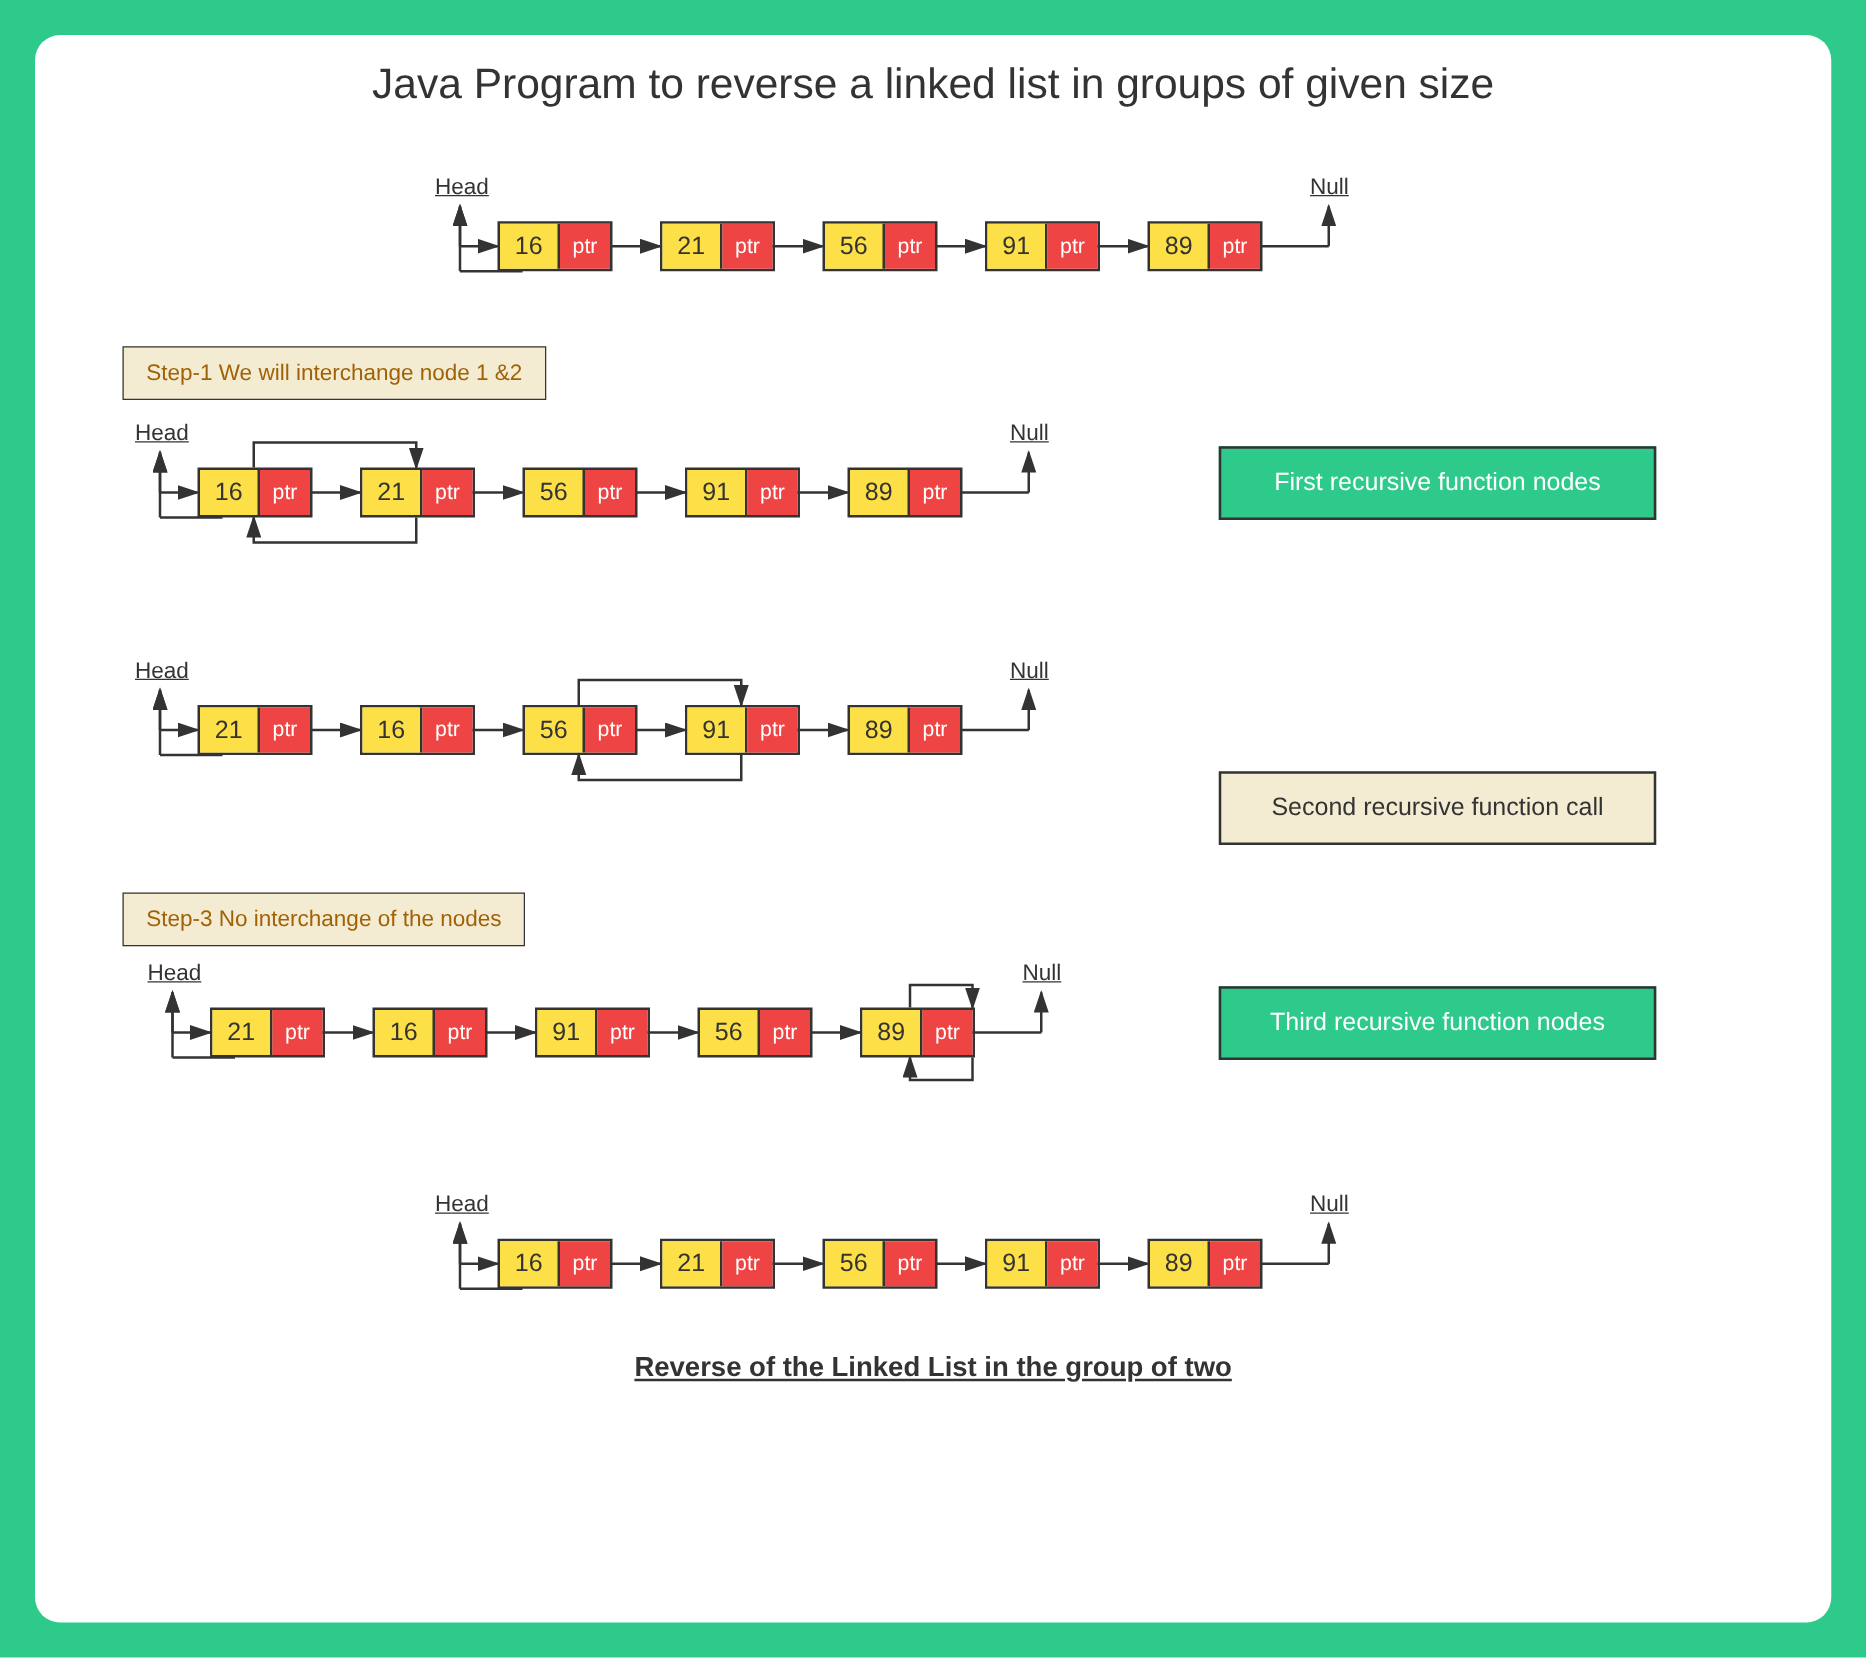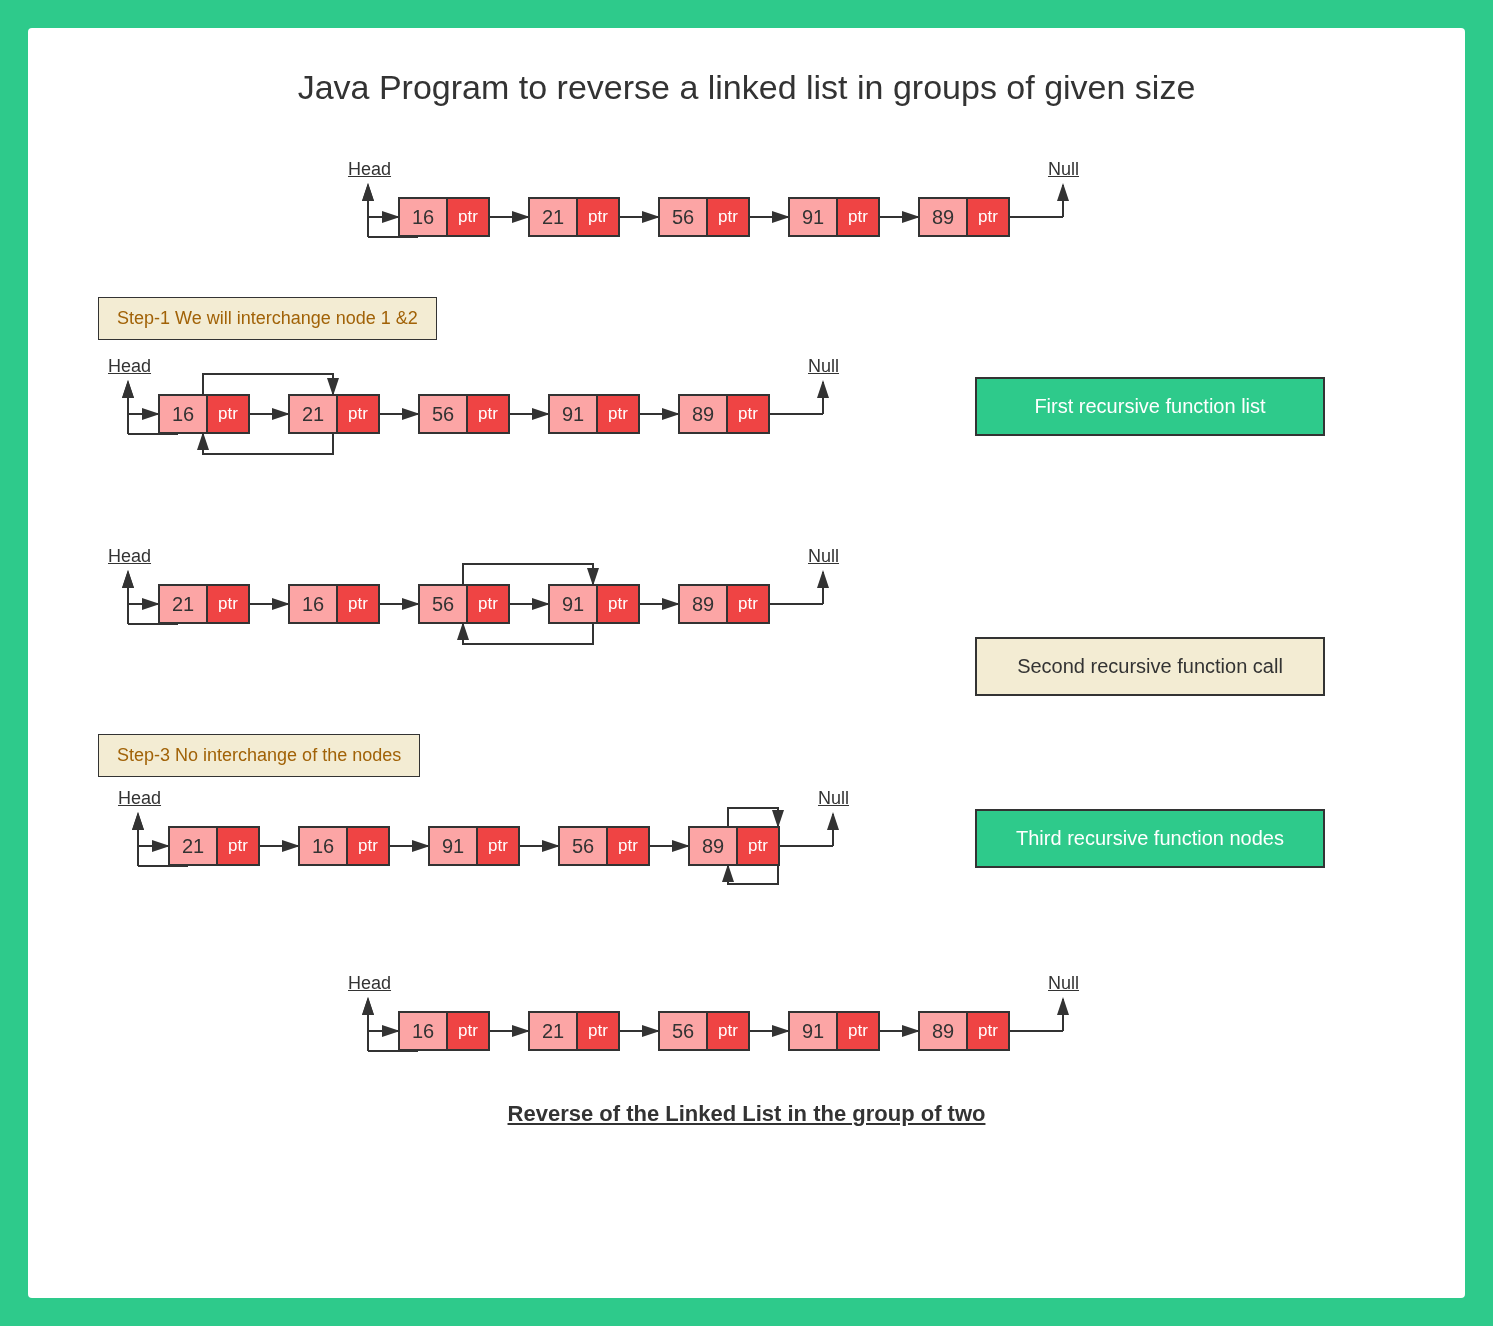--- a/index.html
+++ b/index.html
@@ -5,24 +5,24 @@
   * { box-sizing: border-box; margin: 0; padding: 0; }
   body {
     background: #2eca8b;
     font-family: 'Segoe UI', Arial, sans-serif;
     padding: 28px;
     width: 1493px;
     height: 1326px;
   }
   .page {
     background: #ffffff;
-    border-radius: 4px;
+    border-radius: 20px;
     width: 100%;
     height: 100%;
-    padding: 40px 60px;
+    padding: 20px 60px;
     position: relative;
   }
   .title {
     text-align: center;
     font-size: 34px;
     font-weight: 500;
     color: #333;
     margin-bottom: 50px;
   }
   .step-box {
@@ -61,21 +61,21 @@
     position: absolute;
     display: flex;
     border: 2px solid #333;
     height: 40px;
   }
   .node-val {
     width: 48px;
     display: flex;
     align-items: center;
     justify-content: center;
-    background: #fca5a5;
+    background: #fde047;
     font-size: 20px;
     color: #333;
     border-right: 2px solid #333;
   }
   .node-ptr {
     width: 40px;
     display: flex;
     align-items: center;
     justify-content: center;
     background: #ef4444;
@@ -150,21 +150,21 @@
           <line x1="410" y1="60" x2="450" y2="60" stroke="#333" stroke-width="2" marker-end="url(#ah)"></line>
           <line x1="540" y1="60" x2="580" y2="60" stroke="#333" stroke-width="2" marker-end="url(#ah)"></line>
           <line x1="670" y1="60" x2="725" y2="60" stroke="#333" stroke-width="2"></line>
           <line x1="725" y1="60" x2="725" y2="28" stroke="#333" stroke-width="2" marker-end="url(#ah)"></line>
         </svg>
       </div>
   </div>
 
   <div class="section">
     <div class="step-box">Step-1  We will interchange node 1 &amp;2</div>
-    <div class="call-box call-green" style="top:90px;">First recursive function list</div>
+    <div class="call-box call-green" style="top:90px;">First recursive function nodes</div>
     <div class="diagram-row extra-h" id="row-step1" style="margin-left:10px;">
         <div class="label" style="left:10px;top:12px;">Head</div>
         <div class="label" style="left:710px;top:12px;">Null</div>
         <div class="node" style="left:60px;top:50px;">
       <div class="node-val">16</div>
       <div class="node-ptr">ptr</div>
     </div>
         <div class="node" style="left:190px;top:50px;">
       <div class="node-val">21</div>
       <div class="node-ptr">ptr</div>

